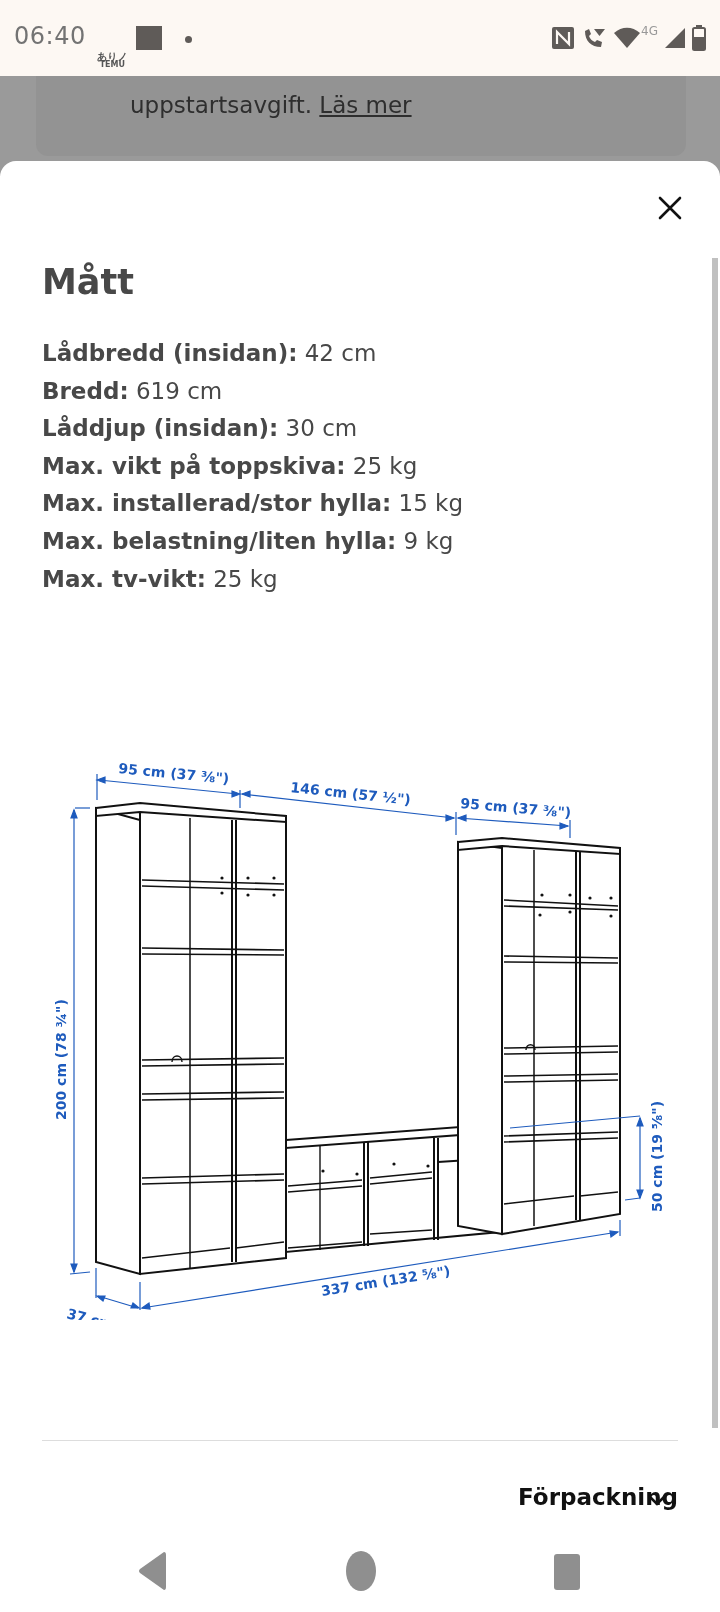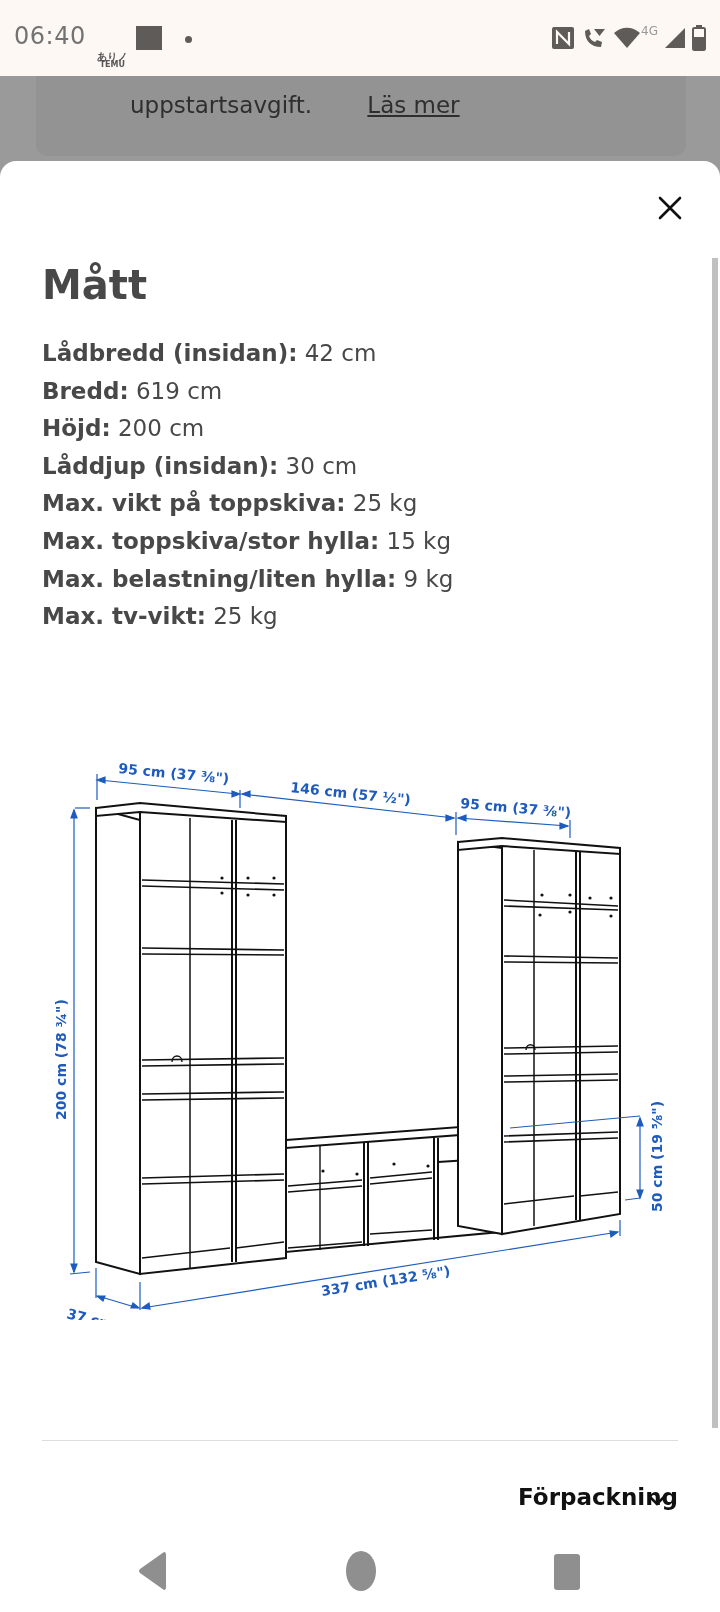--- a/index.html
+++ b/index.html
@@ -6,26 +6,26 @@
   body { width:720px; height:1612px; position:relative; overflow:hidden; background:#ffffff; font-family:"DejaVu Sans", "Liberation Sans", sans-serif; }
   .statusbar { position:absolute; left:0; top:0; width:720px; height:76px; background:#fdf8f3; z-index:5; }
   .status-time { position:absolute; left:14px; top:22px; font-size:24px; color:#737373; letter-spacing:0.5px; }
   .temu-icon { position:absolute; left:97px; top:30px; font-size:8px; line-height:8px; color:#555; font-weight:bold; text-align:center; }
   .gallery-icon { position:absolute; left:136px; top:26px; width:26px; height:24px; background:#5f5b58; }
   .dot-icon { position:absolute; left:185px; top:36px; width:7px; height:7px; border-radius:50%; background:#5f5b58; }
   .status-right { position:absolute; right:14px; top:24px; height:28px; display:flex; align-items:center; gap:6px; }
   .bg-behind { position:absolute; left:0; top:76px; width:720px; height:100px; background:#9a9a9a; }
   .bg-card { position:absolute; left:36px; top:60px; width:650px; height:100px; background:#939393; border-radius:12px; }
   .bg-text { position:absolute; left:130px; top:92px; font-size:23px; color:#2e2e2e; }
-  .bg-text .link { text-decoration:underline;margin-left:48px; }
+  .bg-text .link { text-decoration:underline; }
   .bg-text-top { position:absolute; left:130px; top:58px; font-size:23px; color:#2e2e2e; opacity:0.9; height:20px; overflow:hidden; line-height:12px;}
   .sheet { position:absolute; left:0; top:161px; width:720px; height:1451px; background:#fff; border-radius:16px 16px 0 0; }
   .close-btn { position:absolute; left:648px; top:186px; width:44px; height:44px; cursor:pointer; }
   .scrollbar { position:absolute; left:712px; top:258px; width:6px; height:1170px; background:#c0c0c0; }
-  .title { position:absolute; left:42px; top:262px; font-size:40px; font-weight:bold; color:#484848; margin:0; }
+  .title { position:absolute; left:42px; top:262px; font-size:35px; font-weight:bold; color:#484848; margin:0; }
   .specs { position:absolute; left:42px; top:335px; font-size:23px; color:#484848; line-height:37.6px; }
   .spec-row b { font-weight:bold; }
   .diagram { position:absolute; left:40px; top:730px; width:640px; height:590px; }
   .divider { position:absolute; left:42px; top:1440px; width:636px; height:1px; background:#dddddd; }
   .accordion { position:absolute; left:42px; top:1484px; width:636px; height:40px; cursor:pointer;text-align:right; }
   .accordion-label { font-size:23px; font-weight:bold; color:#111; }
   .chevron { position:absolute; right:10px; top:8px; }
   .navbar { position:absolute; left:0; top:1530px; width:720px; height:82px; background:#fff; }
   .nav-back { position:absolute; left:138px; top:20px; cursor:pointer; }
   .nav-home { position:absolute; left:346px; top:21px; width:30px; height:40px; border-radius:50%; background:#8f8f8f; cursor:pointer; }
@@ -84,24 +84,23 @@
   </svg>
 </div>
 
 <div class="scrollbar"></div>
 
 <h1 class="title">Mått</h1>
 
 <div class="specs">
   <div class="spec-row"><b>Lådbredd (insidan):</b> <span>42 cm</span></div>
   <div class="spec-row"><b>Bredd:</b> <span>619 cm</span></div>
-  <div class="spec-row"><b>Höjd:</b> <span>200 cm</span></div>
   <div class="spec-row"><b>Låddjup (insidan):</b> <span>30 cm</span></div>
   <div class="spec-row"><b>Max. vikt på toppskiva:</b> <span>25 kg</span></div>
-  <div class="spec-row"><b>Max. toppskiva/stor hylla:</b> <span>15 kg</span></div>
+  <div class="spec-row"><b>Max. installerad/stor hylla:</b> <span>15 kg</span></div>
   <div class="spec-row"><b>Max. belastning/liten hylla:</b> <span>9 kg</span></div>
   <div class="spec-row"><b>Max. tv-vikt:</b> <span>25 kg</span></div>
 </div>
 
 <svg class="diagram" viewBox="40 730 640 590" width="640" height="590">
   <g fill="none" stroke="#111" stroke-width="2">
 
     <path d="M96 808 L96 1262 L140 1274 L140 820 Z" fill="#fff"></path>
     <path d="M96 808 L140 803 L286 816 L286 822 L140 812 L96 816 Z" fill="#fff"></path>
     <path d="M140 812 L140 1274 L286 1258 L286 822"></path>

